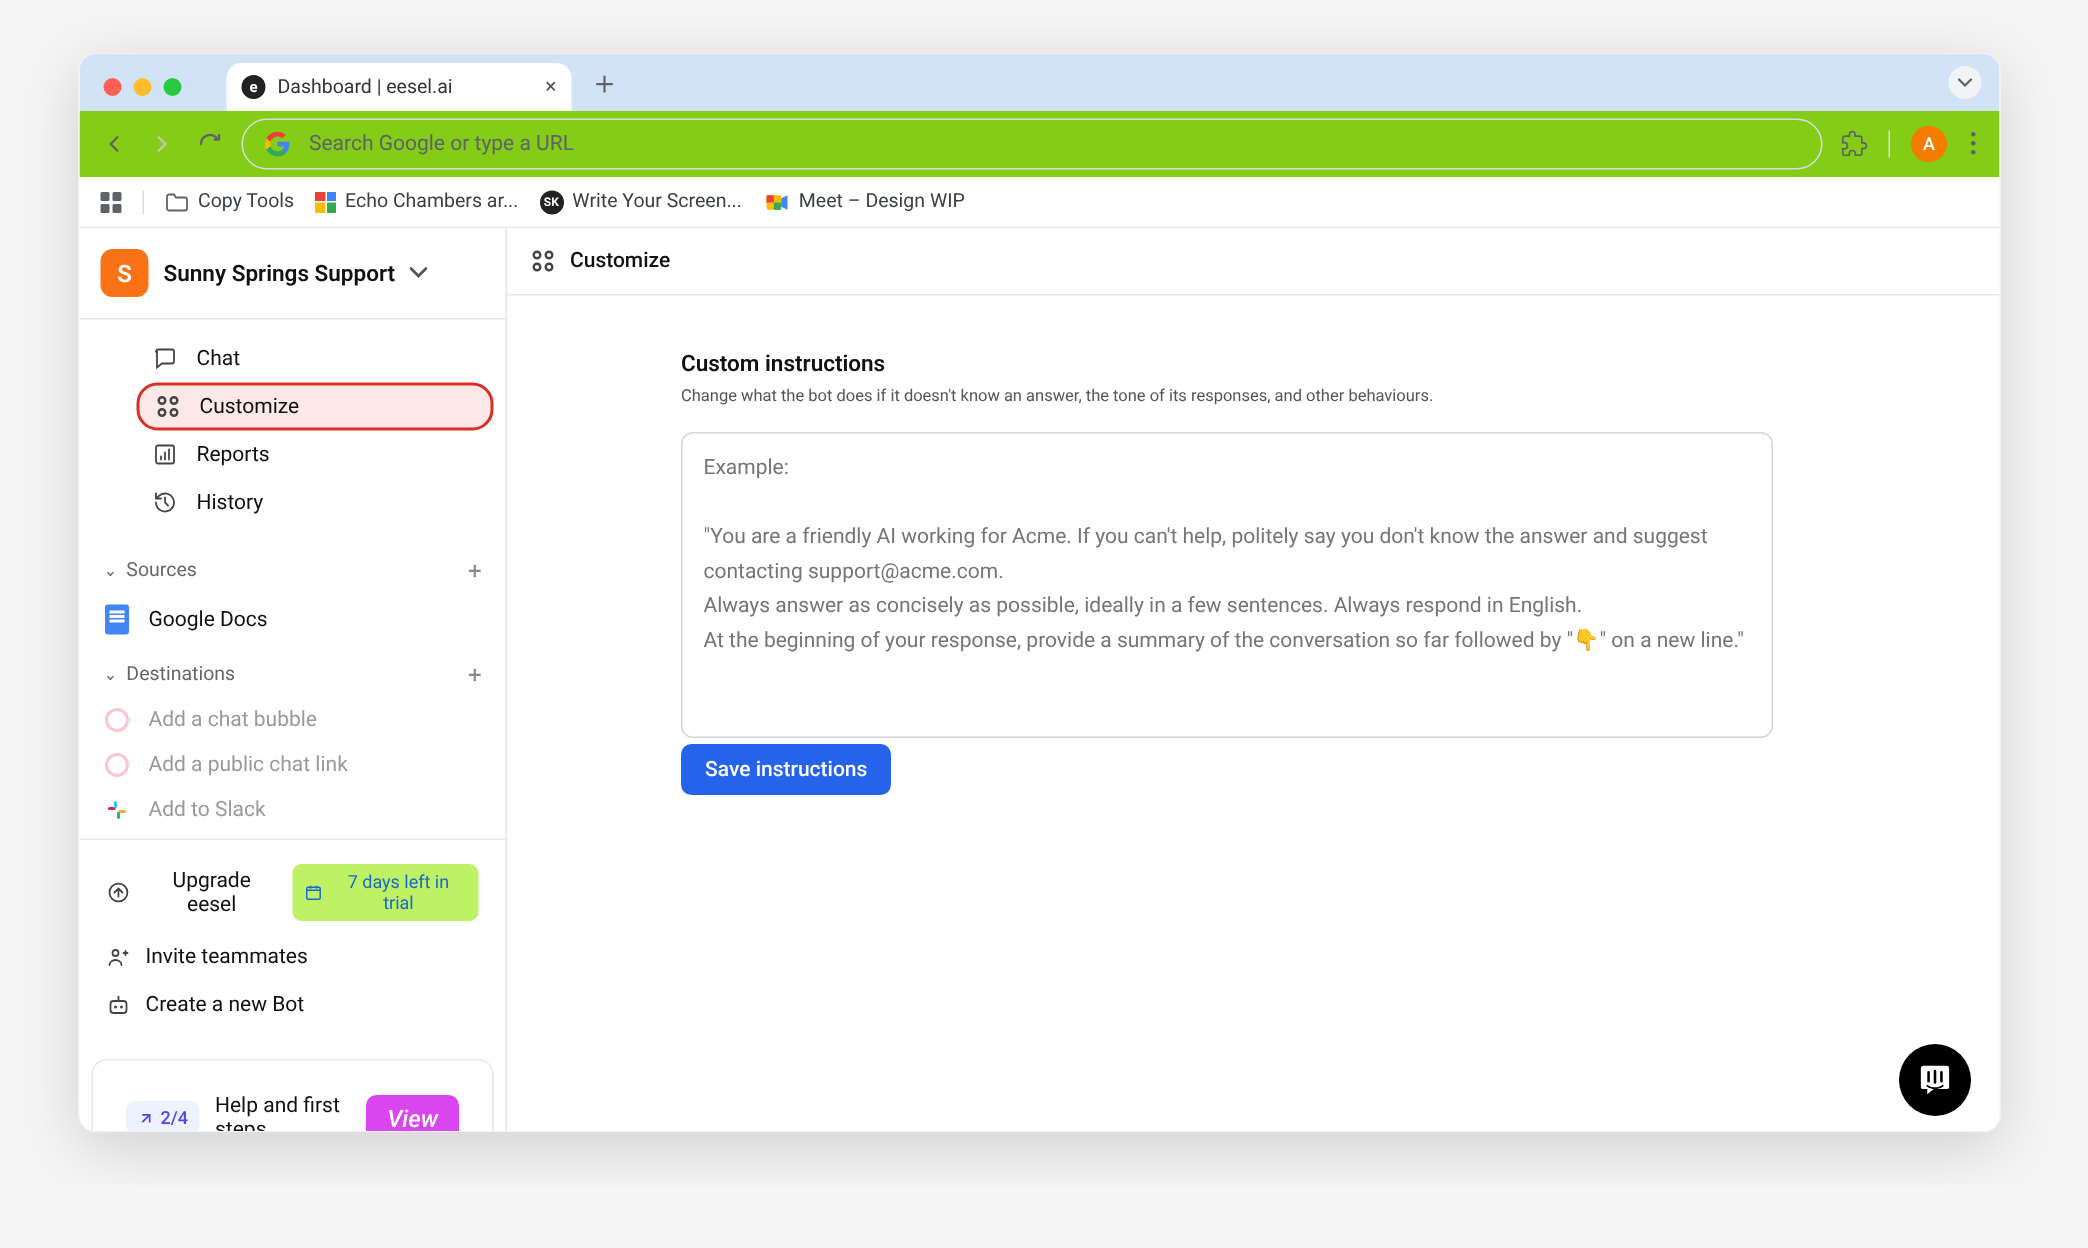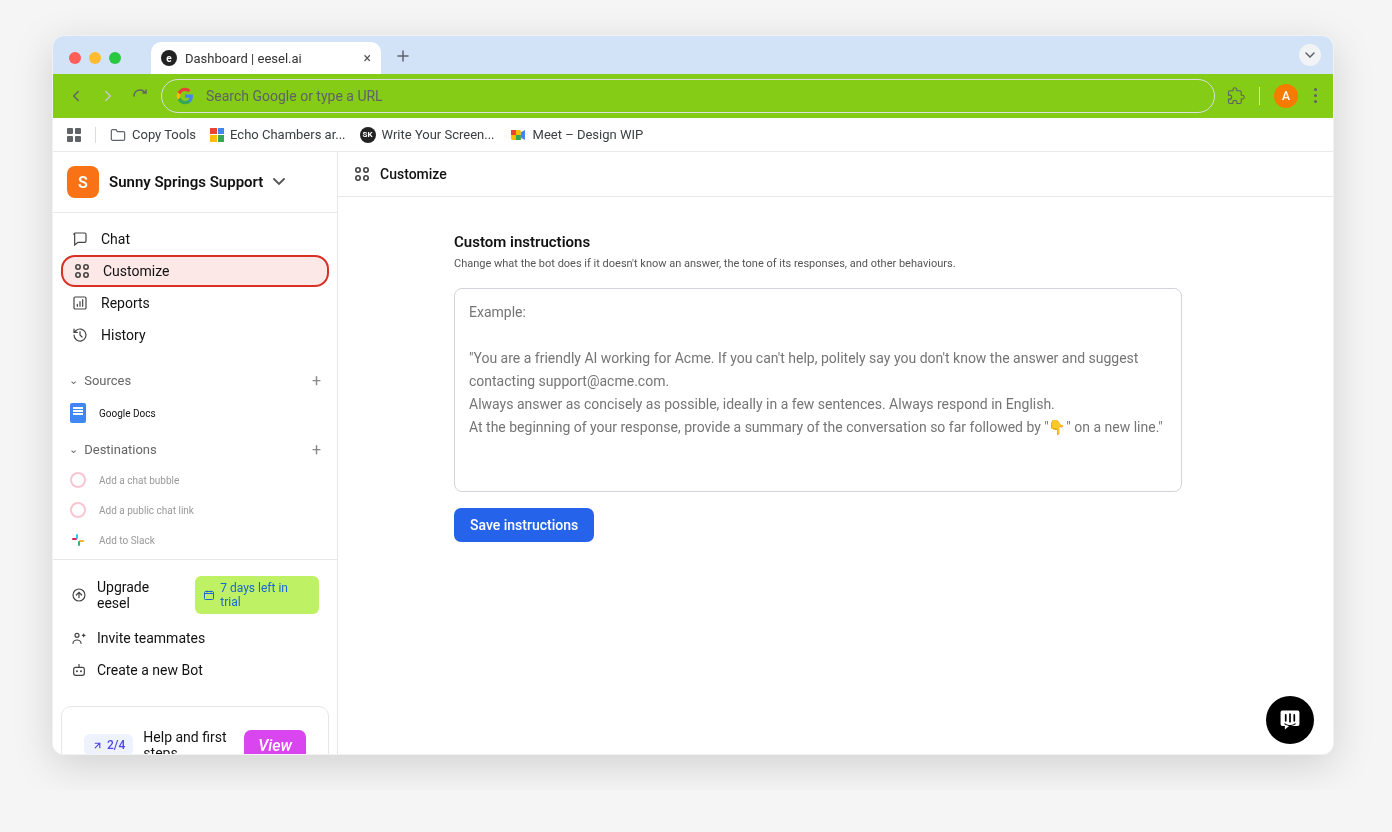--- a/index.html
+++ b/index.html
@@ -46,57 +46,57 @@
     .sk-badge { width:16px; height:16px; border-radius:50%; background:#222; color:#fff; font-size:8px; display:flex; align-items:center; justify-content:center; font-weight:bold; }
     
     
     .app { flex:1; display:flex; background:#fff; overflow:hidden; }
     .sidebar { width: 285px; border-right: 1px solid #e5e7eb; display:flex; flex-direction:column; }
     .workspace-header { display:flex; align-items:center; gap:10px; padding:14px 14px; border-bottom: 1px solid #e5e7eb; }
     .ws-badge { width:32px; height:32px; border-radius:8px; background:#f97316; color:#fff; display:flex; align-items:center; justify-content:center; font-weight:600; font-size:16px; }
     .ws-name { font-weight:600; font-size:15px; color:#111; }
     .ws-chevron { color:#555; }
     
-    .nav-list { padding: 10px 8px; }
+    .nav-list { padding: 10px 8px; margin-left: 30px; }
     .nav-item { display:flex; align-items:center; gap:12px; padding:8px 10px; border-radius:8px; cursor:pointer; font-size:14px; color:#111; }
     .nav-item.highlighted { background:#fce8e6; border: 2px solid #d93025; border-radius: 14px; padding:6px 10px; }
     .nav-icon { width:18px; display:flex; justify-content:center; color:#444; }
     
     .section-header { display:flex; align-items:center; padding:10px 16px 6px; font-size:13px; color:#666; cursor:pointer; }
     .section-header .chev { margin-right:6px; font-size:11px; }
     .section-header .plus { margin-left:auto; color:#888; font-size:16px; cursor:pointer; }
     
-    .sub-item { display:flex; align-items:center; gap:12px; padding:7px 16px; font-size:10px; color:#111; cursor:pointer; }
+    .sub-item { display:flex; align-items:center; gap:12px; padding:7px 16px; font-size:14px; color:#111; cursor:pointer; }
     .sub-item.muted { color:#999; }
     .sub-icon { width:18px; display:flex; justify-content:center; }
     .gdoc-icon { width:16px; height:20px; background:#4285f4; border-radius:2px; position:relative; }
     .gdoc-icon::after { content:''; position:absolute; top:4px; left:3px; right:3px; height:2px; background:#fff; box-shadow: 0 3px 0 #fff, 0 6px 0 #fff; }
     .bubble-pink { width:16px; height:16px; border-radius:50%; border:2px solid #f9c5d1; background:#fff; }
     .globe-pink { width:16px; height:16px; border-radius:50%; border:2px solid #f9c5d1; position:relative; }
     
     .spacer { flex:1; border-top: 1px solid #e5e7eb; margin-top: 4px; }
     
-    .bottom-section { padding: 8px 8px 12px; }
+    .bottom-section { padding: 8px 8px 12px; text-align: center; }
     .bottom-item { display:flex; align-items:center; gap:10px; padding:8px 10px; font-size:14px; color:#111; cursor:pointer; }
     .trial-badge { background:#bef264; color:#1967d2; font-size:12px; padding:5px 8px; border-radius:6px; display:flex; align-items:center; gap:5px; }
     
     .help-card { margin:8px; border:1px solid #e5e7eb; border-radius:10px; padding:22px; display:flex; align-items:center; gap:10px; }
     .progress-pill { background:#eef2ff; color:#4f46e5; font-size:12px; font-weight:500; padding:4px 8px; border-radius:6px; display:flex; align-items:center; gap:4px; }
     .help-text { font-size:14px; color:#111; flex:1; }
     .view-btn { background:#d946ef; color:#fff; font-size:16px; padding:6px 14px; border:none; border-radius:7px; cursor:pointer; font-weight:500;font-style:italic; }
     
     
     .main { flex:1; display:flex; flex-direction:column; }
     .main-header { display:flex; align-items:center; gap:10px; padding:14px 16px; border-bottom:1px solid #e5e7eb; }
     .main-title { font-size:14px; color:#111; font-weight:500; }
     .main-body { padding: 36px 0 0 116px; max-width: 850px; }
     .section-title { font-size:15px; font-weight:600; color:#111; margin-bottom:6px; }
     .section-desc { font-size:11px; color:#555; margin-bottom:18px; }
     .instructions-box { width: 728px; height: 204px; border:1px solid #d1d5db; border-radius:8px; padding:12px 14px; font-size:14px; color:#9ca3af; resize:none; font-family:inherit; line-height:1.65; }
-    .save-btn { margin-top:12px; background:#2563eb; color:#fff; border:none; padding:9px 16px; border-radius:7px; font-size:14px; cursor:pointer; font-weight:500; }
+    .save-btn { background:#2563eb; color:#fff; border:none; padding:9px 16px; border-radius:7px; font-size:14px; cursor:pointer; font-weight:500; }
     
     
     .intercom { position:absolute; right: 78px; bottom: 88px; width:48px; height:48px; border-radius:50%; background:#000; display:flex; align-items:center; justify-content:center; cursor:pointer; }
     .intercom svg { fill:#fff; }
   </style>
 </head>
 <body>
 
 <div class="browser-window">
 

